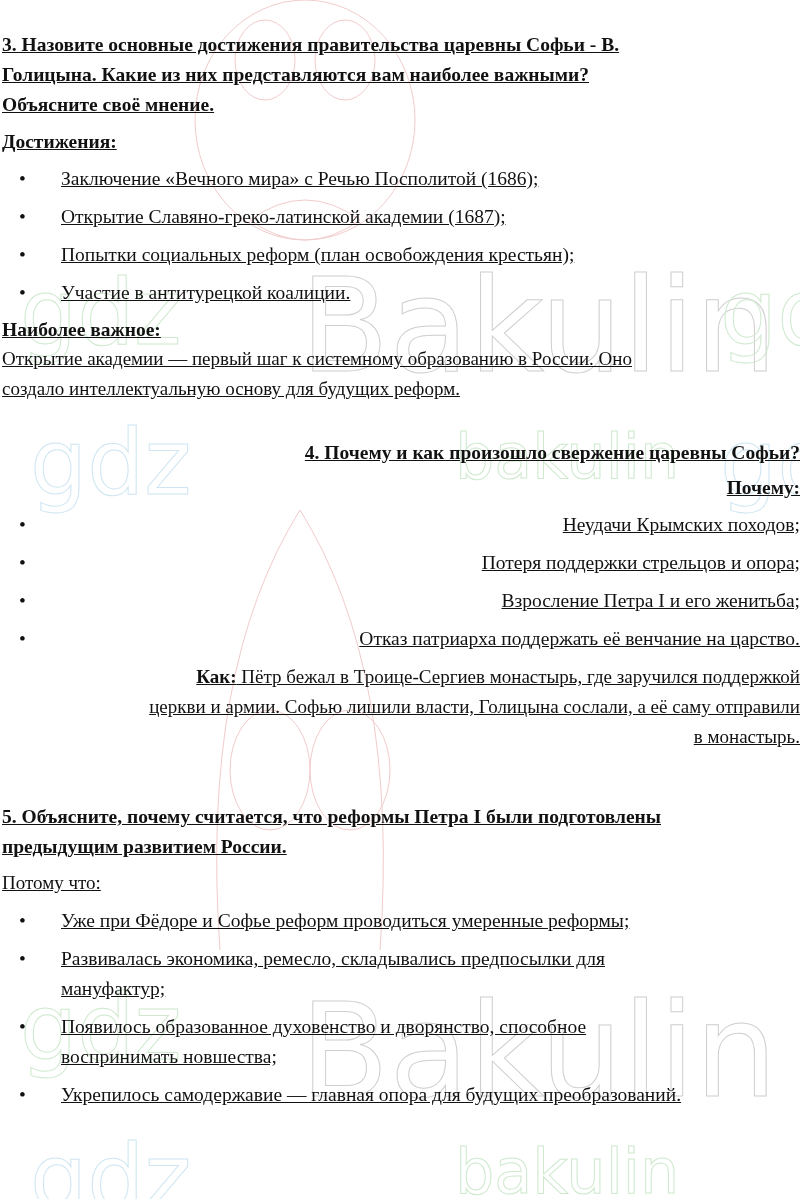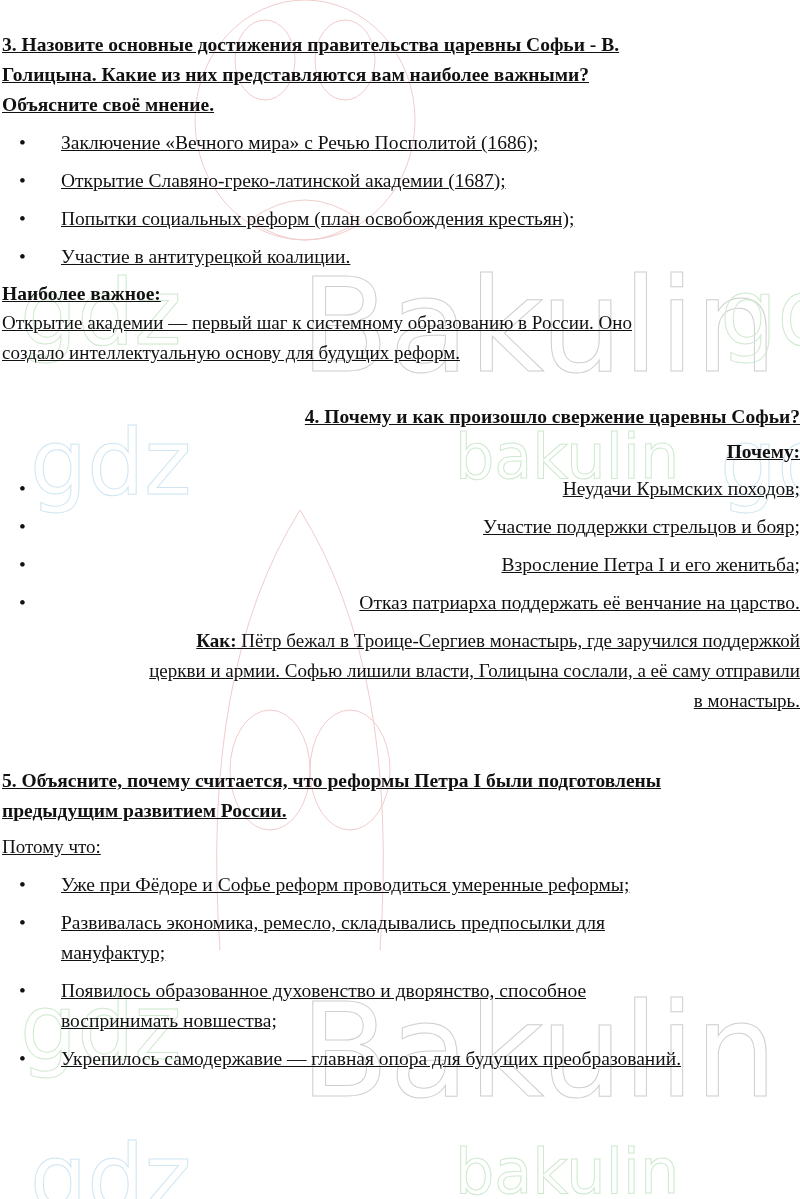--- a/index.html
+++ b/index.html
@@ -50,37 +50,38 @@
     <ellipse cx="170" cy="300" rx="40" ry="60" fill="none" stroke="#f2cccc"></ellipse>
   </svg>
 </div>
 
 <div class="doc">
 
   <div style="padding-top:30px;">
     <p class="q">3. Назовите основные достижения правительства царевны Софьи - В.</p>
     <p class="q">Голицына. Какие из них представляются вам наиболее важными?</p>
     <p class="q">Объясните своё мнение.</p>
+    <p class="sub" style="margin-top:8px;">Достижения:</p>
     <ul style="margin-top:8px;">
       <li style="margin-bottom:8px;"><span class="bullet">•</span><span>Заключение «Вечного мира» с Речью Посполитой (1686);</span></li>
       <li style="margin-bottom:8px;"><span class="bullet">•</span><span>Открытие Славяно-греко-латинской академии (1687);</span></li>
       <li style="margin-bottom:8px;"><span class="bullet">•</span><span>Попытки социальных реформ (план освобождения крестьян);</span></li>
       <li><span class="bullet">•</span><span>Участие в антитурецкой коалиции.</span></li>
     </ul>
     <p class="sub" style="margin-top:8px;">Наиболее важное:</p>
     <p class="p">Открытие академии — первый шаг к системному образованию в России. Оно</p>
     <p class="p">создало интеллектуальную основу для будущих реформ.</p>
   </div>
 
   <div style="margin-top:34px;text-align:right;">
     <p class="q">4. Почему и как произошло свержение царевны Софьи?</p>
     <p class="sub" style="margin-top:6px;">Почему:</p>
     <ul style="margin-top:8px;">
       <li style="margin-bottom:8px;"><span class="bullet">•</span><span>Неудачи Крымских походов;</span></li>
-      <li style="margin-bottom:8px;"><span class="bullet">•</span><span>Участие поддержки стрельцов и бояр;</span></li>
+      <li style="margin-bottom:8px;"><span class="bullet">•</span><span>Потеря поддержки стрельцов и опора;</span></li>
       <li style="margin-bottom:8px;"><span class="bullet">•</span><span>Взросление Петра I и его женитьба;</span></li>
       <li><span class="bullet">•</span><span>Отказ патриарха поддержать её венчание на царство.</span></li>
     </ul>
     <p class="p" style="margin-top:8px;"><b>Как:</b><span> Пётр бежал в Троице-Сергиев монастырь, где заручился поддержкой</span></p>
     <p class="p">церкви и армии. Софью лишили власти, Голицына сослали, а её саму отправили</p>
     <p class="p">в монастырь.</p>
   </div>
 
   <div style="margin-top:50px;">
     <p class="q">5. Объясните, почему считается, что реформы Петра I были подготовлены</p>

